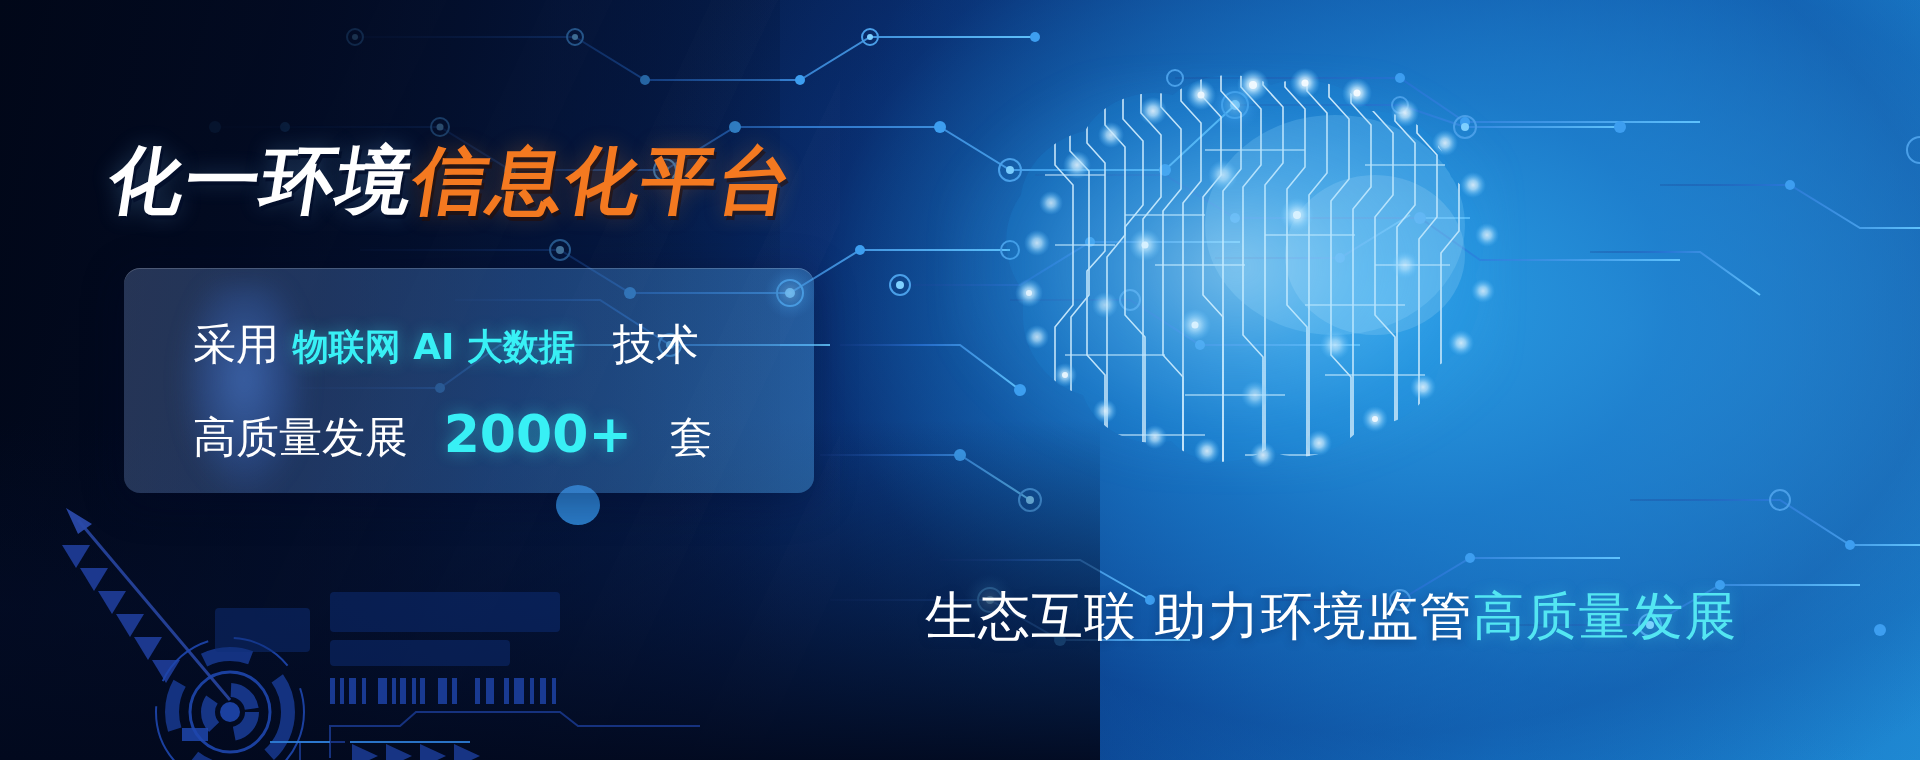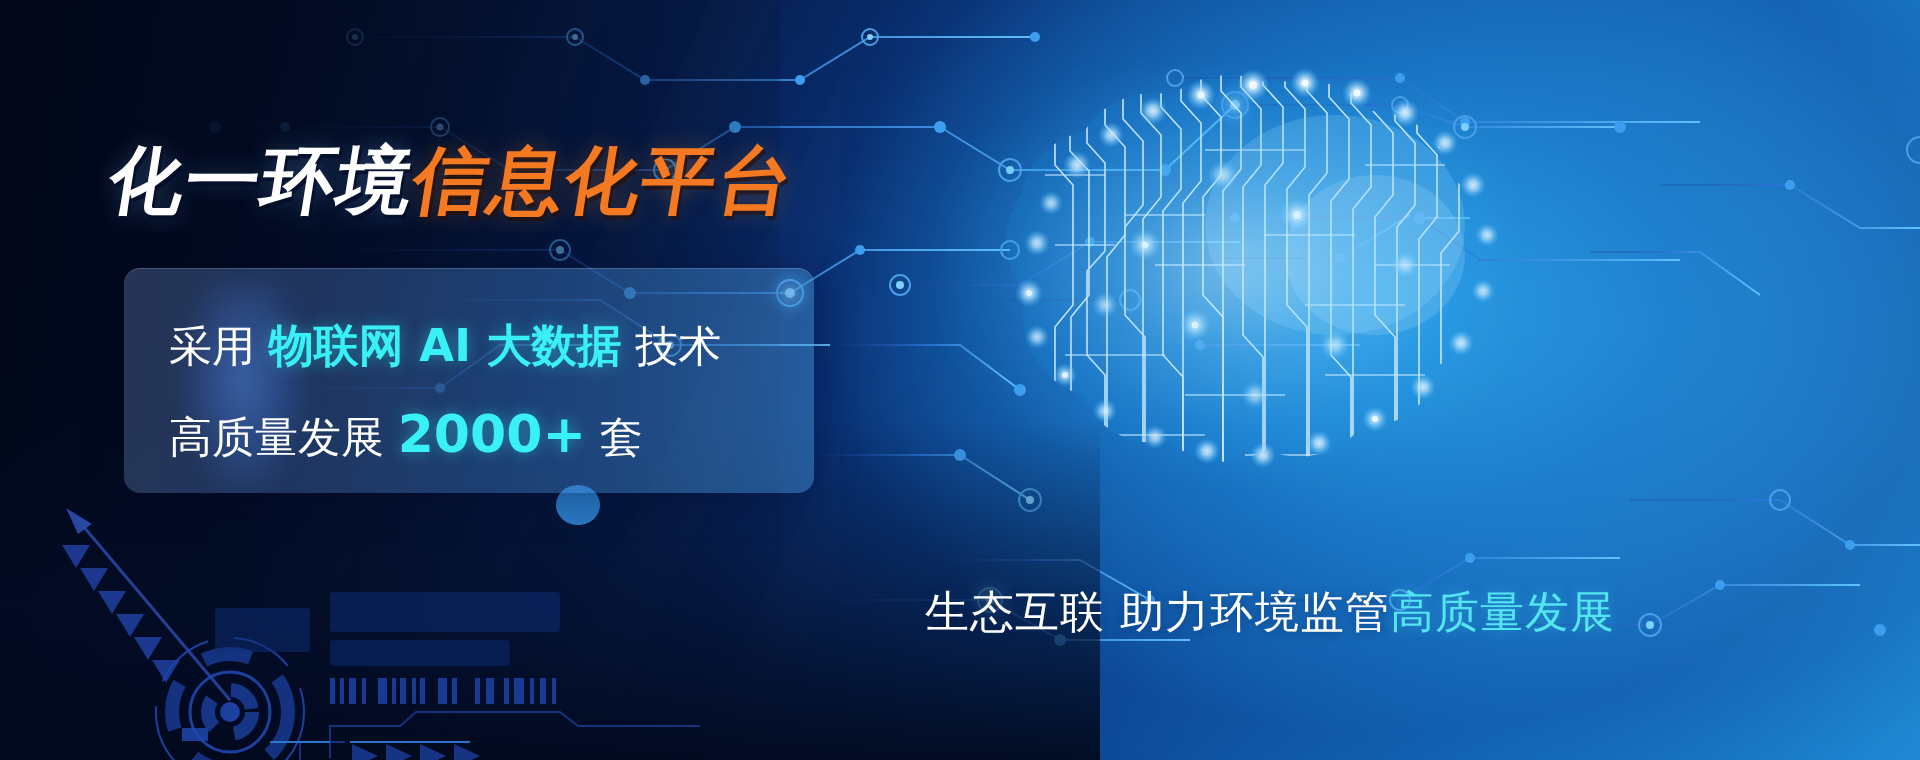--- a/index.html
+++ b/index.html
@@ -70,28 +70,28 @@
     background:radial-gradient(ellipse at 50% 45%, rgba(90,150,255,0.45) 0%, rgba(70,130,240,0.22) 45%, rgba(60,120,230,0.0) 72%);
     filter:blur(10px);
   }
   .card-line{
     position:relative; z-index:2; white-space:nowrap; line-height:1;
     color:#ffffff; font-family:"DejaVu Sans","Liberation Sans",sans-serif;
   }
   .line1{ position:absolute; left:45px; top:55px; font-size:43px; }
   .line2{ position:absolute; left:45px; top:140px; font-size:43px; }
   .cy{ color:#38f0f5; font-weight:bold; text-shadow:0 0 16px rgba(56,240,245,0.40); }
-  .cy-num{ color:#38f0f5; font-weight:bold; font-size:52px; text-shadow:0 0 16px rgba(56,240,245,0.40); }
-  .wb{ color:#ffffff; }
-  .big1{ font-size:45px;text-align:right; }
+  .cy-num{ color:#38f0f5; font-weight:bold; font-size:52px; text-shadow:0 0 16px rgba(56,240,245,0.40);margin-left:22px; }
+  .wb{ color:#ffffff;margin-left:24px; }
+  .big1{ font-size:36px;text-align:right; }
 
   
   .tagline{
     position:absolute; left:925px; top:590px;
-    font-size:44px; white-space:nowrap; line-height:1;
+    font-size:52px; white-space:nowrap; line-height:1;
     color:#ffffff; letter-spacing:1px;
     font-family:"DejaVu Sans","Liberation Sans",sans-serif;
     text-shadow:0 2px 10px rgba(0,30,80,0.45);
   }
   .tagline .tcy{ color:#53e6f2; text-shadow:0 0 14px rgba(83,230,242,0.35); }
 </style>
 </head>
 <body>
 
 <div class="banner">

